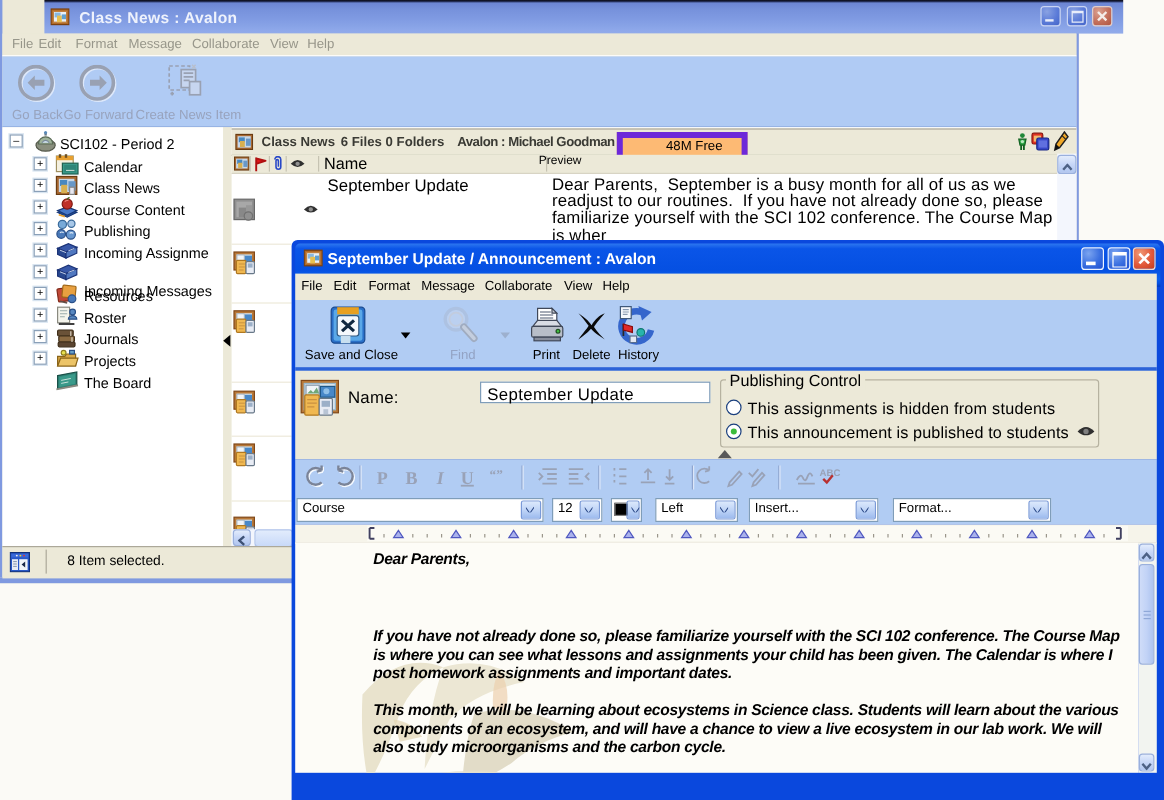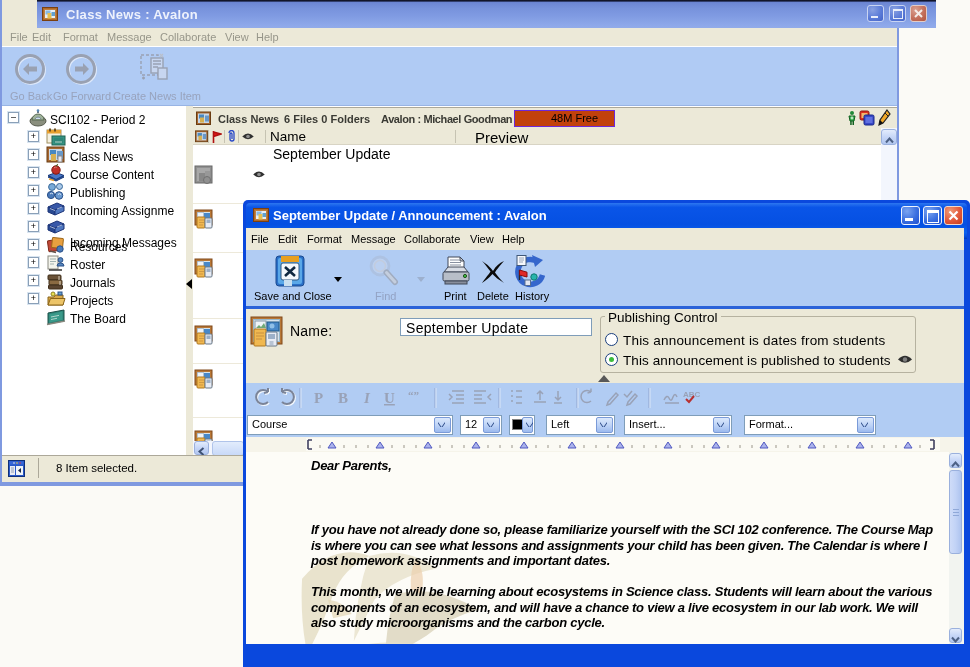--- a/index.html
+++ b/index.html
@@ -258,21 +258,21 @@
       <svg class="abs" style="left:3px;top:3px" width="15" height="15" viewBox="0 0 15 15">
         <rect x="0.5" y="1" width="14" height="12.5" fill="#a86830" stroke="#6a3c12"></rect>
         <rect x="2" y="2.5" width="11" height="9.5" fill="#c8d8e8"></rect>
         <rect x="3" y="3.5" width="5" height="4" fill="#4888c0"></rect>
         <rect x="4" y="6.5" width="4" height="5" fill="#d8b050"></rect>
         <rect x="9" y="4.5" width="4" height="6" fill="#6898c8"></rect>
       </svg>
       <span class="abs" style="left:25px;top:5px;font-size:11px;font-weight:bold;color:#3a3a34">Class News</span>
       <span class="abs" style="left:91px;top:5px;font-size:11px;font-weight:bold;color:#3a3a34">6 Files 0 Folders</span>
       <span class="abs" style="left:188px;top:5px;font-size:11px;font-weight:bold;color:#3a3a34;letter-spacing:-0.4px">Avalon : Michael Goodman</span>
-      <div class="abs" style="left:321px;top:2px;width:99px;height:15px;background:#c2410c;border:1px solid #6d28d9">
+      <div class="abs" style="left:321px;top:2px;width:99px;height:15px;background:#fdba74;border:5px solid #6d28d9">
         <span class="abs t11" style="left:36px;top:1px">48M Free</span>
       </div>
       <svg class="abs" style="left:654px;top:2px" width="10" height="16" viewBox="0 0 10 16">
         <circle cx="5" cy="3" r="2" fill="#208838"></circle>
         <path d="M2 6 h6 l-1 5 h-4 Z" fill="#30a848" stroke="#106020"></path>
         <rect x="3.2" y="11" width="1.5" height="4" fill="#106020"></rect>
           <rect x="5.5" y="11" width="1.5" height="4" fill="#106020"></rect>
         <circle cx="5" cy="8" r="1.4" fill="#b8e8c0"></circle>
       </svg>
       <svg class="abs" style="left:666px;top:2px" width="16" height="16" viewBox="0 0 16 16">
@@ -304,24 +304,25 @@
       <svg class="abs" style="left:48px;top:3px" width="14" height="9" viewBox="0 0 16 11">
         <path d="M1 5.5 Q8 -2 15 5.5 Q8 12 1 5.5 Z" fill="#303030"></path>
         <circle cx="8" cy="5.5" r="2.2" fill="#909090"></circle>
       </svg>
       <div class="abs" style="left:15px;top:1px;width:1px;height:13px;background:#c6c3b2"></div>
       <div class="abs" style="left:31px;top:1px;width:1px;height:13px;background:#c6c3b2"></div>
       <div class="abs" style="left:45px;top:1px;width:1px;height:13px;background:#c6c3b2"></div>
       <div class="abs" style="left:72px;top:1px;width:1px;height:13px;background:#c6c3b2"></div>
       <div class="abs" style="left:262px;top:1px;width:1px;height:13px;background:#c6c3b2"></div>
       <span class="abs" style="left:77px;top:0px;font-size:13.5px">Name</span>
-      <span class="abs" style="left:282px;top:0px;font-size:15px">Preview</span>
+      <span class="abs" style="left:256px;top:0px;font-size:10px">Preview</span>
     </div>
     
     <span class="abs" style="left:80px;top:40px;font-size:14px">September Update</span>
+    <div class="abs" style="left:267px;top:40px;line-height:14.2px;font-size:14px;white-space:nowrap;letter-spacing:0.15px">Dear Parents,&nbsp; September is a busy month for all of us as we<br>readjust to our routines.&nbsp; If you have not already done so, please<br>familiarize yourself with the SCI 102 conference. The Course Map<br>is wher</div>
     <svg class="abs" style="left:59px;top:64px" width="14" height="9" viewBox="0 0 16 11">
       <path d="M1 5.5 Q8 -2 15 5.5 Q8 12 1 5.5 Z" fill="#303030"></path>
       <circle cx="8" cy="5.5" r="2.2" fill="#909090"></circle>
     </svg>
     <svg class="abs" style="left:1px;top:59px" width="21" height="24" viewBox="0 0 21 24">
       <rect x="1" y="1" width="17" height="17" fill="#909090" stroke="#686868"></rect>
       <rect x="3" y="3" width="13" height="13" fill="#a8a8a8"></rect>
       <rect x="5" y="8" width="6" height="8" fill="#888888"></rect>
       <rect x="11" y="6" width="5" height="6" fill="#989898"></rect>
       <circle cx="13" cy="15" r="3.5" fill="#909090" stroke="#707070"></circle>
@@ -498,21 +499,21 @@
       <rect x="19.5" y="25" width="4" height="4" fill="#b8c4d4"></rect>
     </svg>
     <div class="abs" style="left:44px;top:14px;font-size:14px;letter-spacing:0.2px">Name:</div>
     <div class="abs" style="left:154px;top:9px;width:190px;height:16px;background:#fff;border:1px solid #7f9db9">
       <div class="abs" style="left:5px;top:1px;font-size:14px;letter-spacing:0.3px">September Update</div>
     </div>
 
     <div class="abs" style="left:354px;top:7px;width:314px;height:55px;border:1px solid #b6b2a0;border-radius:3px">
       <div class="abs" style="left:4px;top:-7px;background:#ece9d8;padding:0 3px;font-size:13.5px;color:#000">Publishing Control</div>
       <div class="abs" style="left:4px;top:16px;width:11px;height:11px;border-radius:50%;background:#fff;border:1px solid #1a3f7e"></div>
-      <div class="abs" style="left:22px;top:16px;font-size:13.5px;letter-spacing:0.2px">This announcement is dates from students</div>
+      <div class="abs" style="left:22px;top:16px;font-size:13.5px;letter-spacing:0.2px">This assignments is hidden from students</div>
       <div class="abs" style="left:4px;top:36px;width:11px;height:11px;border-radius:50%;background:#fff;border:1px solid #1a3f7e">
         <div class="abs" style="left:3px;top:3px;width:5px;height:5px;border-radius:50%;background:#3cbc3c"></div>
       </div>
       <div class="abs" style="left:22px;top:36px;font-size:13.5px;letter-spacing:0.1px">This announcement is published to students</div>
       <svg class="abs" style="left:296px;top:37px" width="16" height="11" viewBox="0 0 16 11">
         <path d="M1 5.5 Q8 -2 15 5.5 Q8 12 1 5.5 Z" fill="#303030"></path>
         <circle cx="8" cy="5.5" r="2.2" fill="#808080"></circle>
       </svg>
     </div>
   </div>

